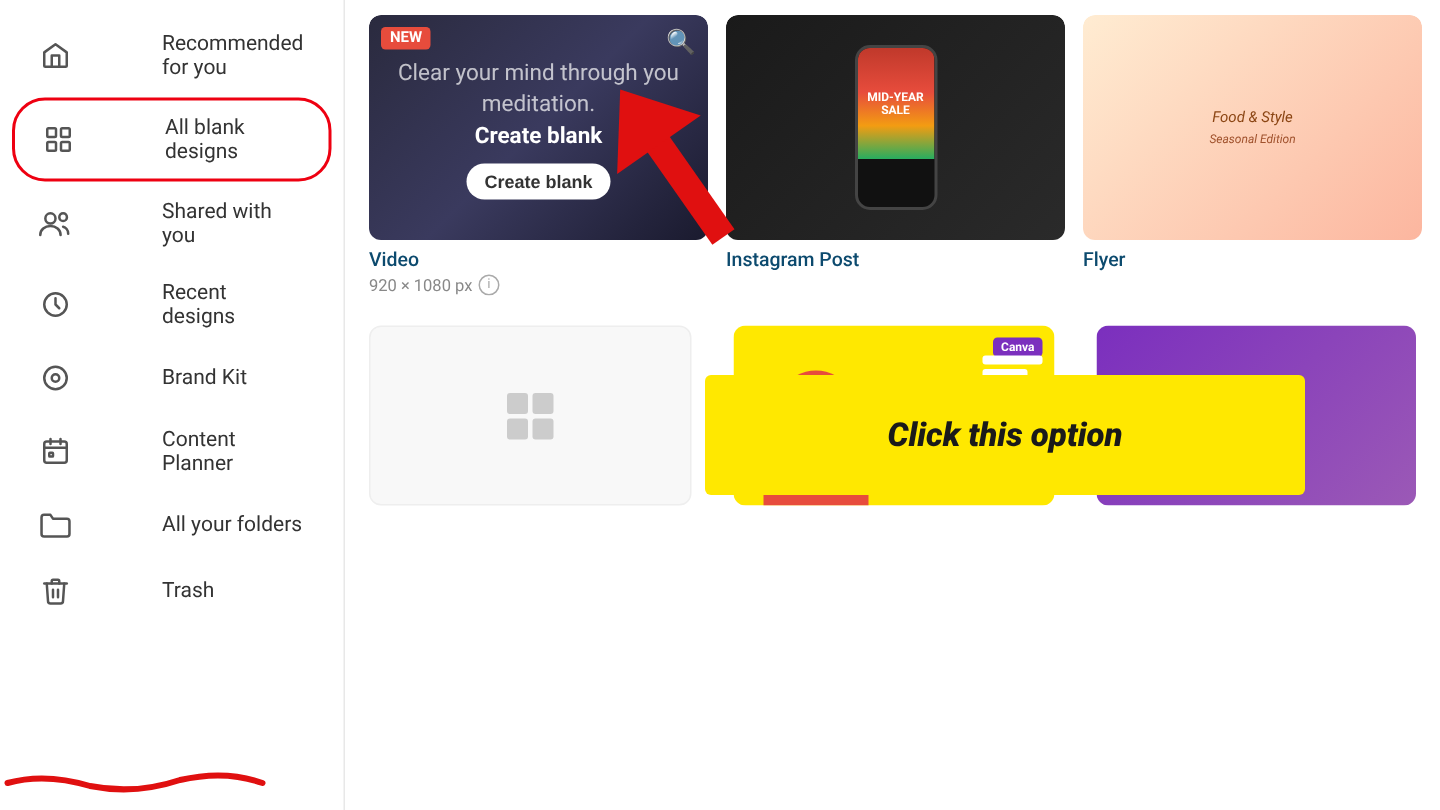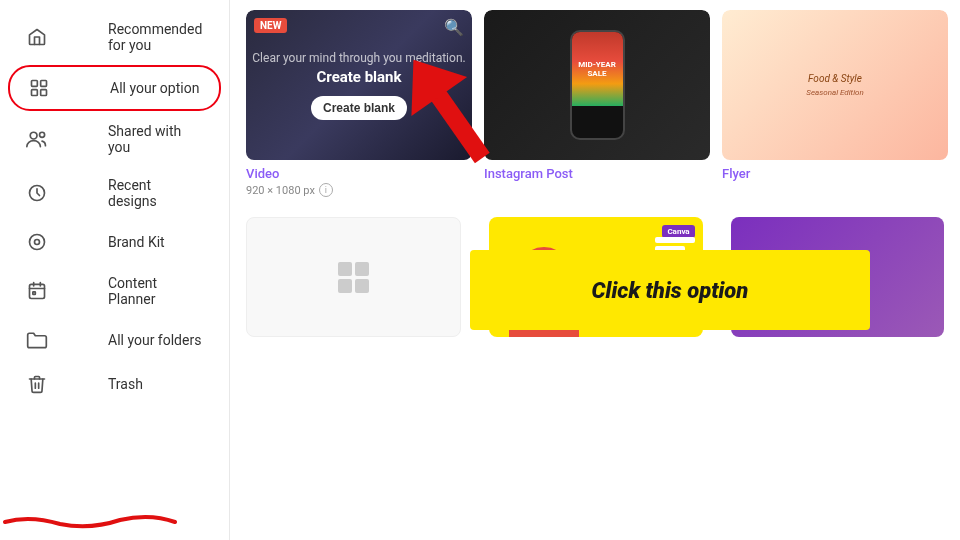--- a/index.html
+++ b/index.html
@@ -117,21 +117,21 @@
       color: #fff;
       font-size: 16px;
     }
     .video-card-text {
       color: #fff;
       font-size: 11px;
       text-align: center;
       line-height: 1.4;
     }
     .video-card-text .small {
-      font-size: 12px;
+      font-size: 15px;
       opacity: 0.7;
     }
     .video-card-text .big {
       font-size: 15px;
       font-weight: bold;
     }
     
     .create-blank-btn {
       background: #fff;
       color: #333;
@@ -190,21 +190,21 @@
     .flyer-inner {
       font-size: 9px;
       color: #a0522d;
       text-align: center;
       font-style: italic;
     }
 
     .card-label {
       font-size: 13px;
       font-weight: 500;
-      color: #8b5cf6;
+      color: #0c4a6e;
       margin-top: 6px;
     }
     .card-sub {
       font-size: 11px;
       color: #888;
       margin-top: 2px;
       display: flex;
       align-items: center;
       gap: 4px;
     }
@@ -378,21 +378,21 @@
 
   <div class="sidebar-item highlighted-item">
     <div class="icon-wrap">
       <svg width="20" height="20" viewBox="0 0 24 24" fill="none" stroke="#555" stroke-width="2" stroke-linecap="round" stroke-linejoin="round">
         <rect x="3" y="3" width="7" height="7" rx="1"></rect>
         <rect x="14" y="3" width="7" height="7" rx="1"></rect>
         <rect x="3" y="14" width="7" height="7" rx="1"></rect>
         <rect x="14" y="14" width="7" height="7" rx="1"></rect>
       </svg>
     </div>
-    <span class="item-label">All your option</span>
+    <span class="item-label">All blank designs</span>
   </div>
 
   <div class="sidebar-item">
     <div class="icon-wrap">
       <svg width="22" height="20" viewBox="0 0 26 22" fill="none" stroke="#555" stroke-width="2" stroke-linecap="round" stroke-linejoin="round">
         <circle cx="9" cy="7" r="4"></circle>
         <path d="M1 20c0-4 3.6-7 8-7s8 3 8 7"></path>
         <circle cx="19" cy="6" r="3"></circle>
         <path d="M23 19c0-3-2-5-4-5.5"></path>
       </svg>

